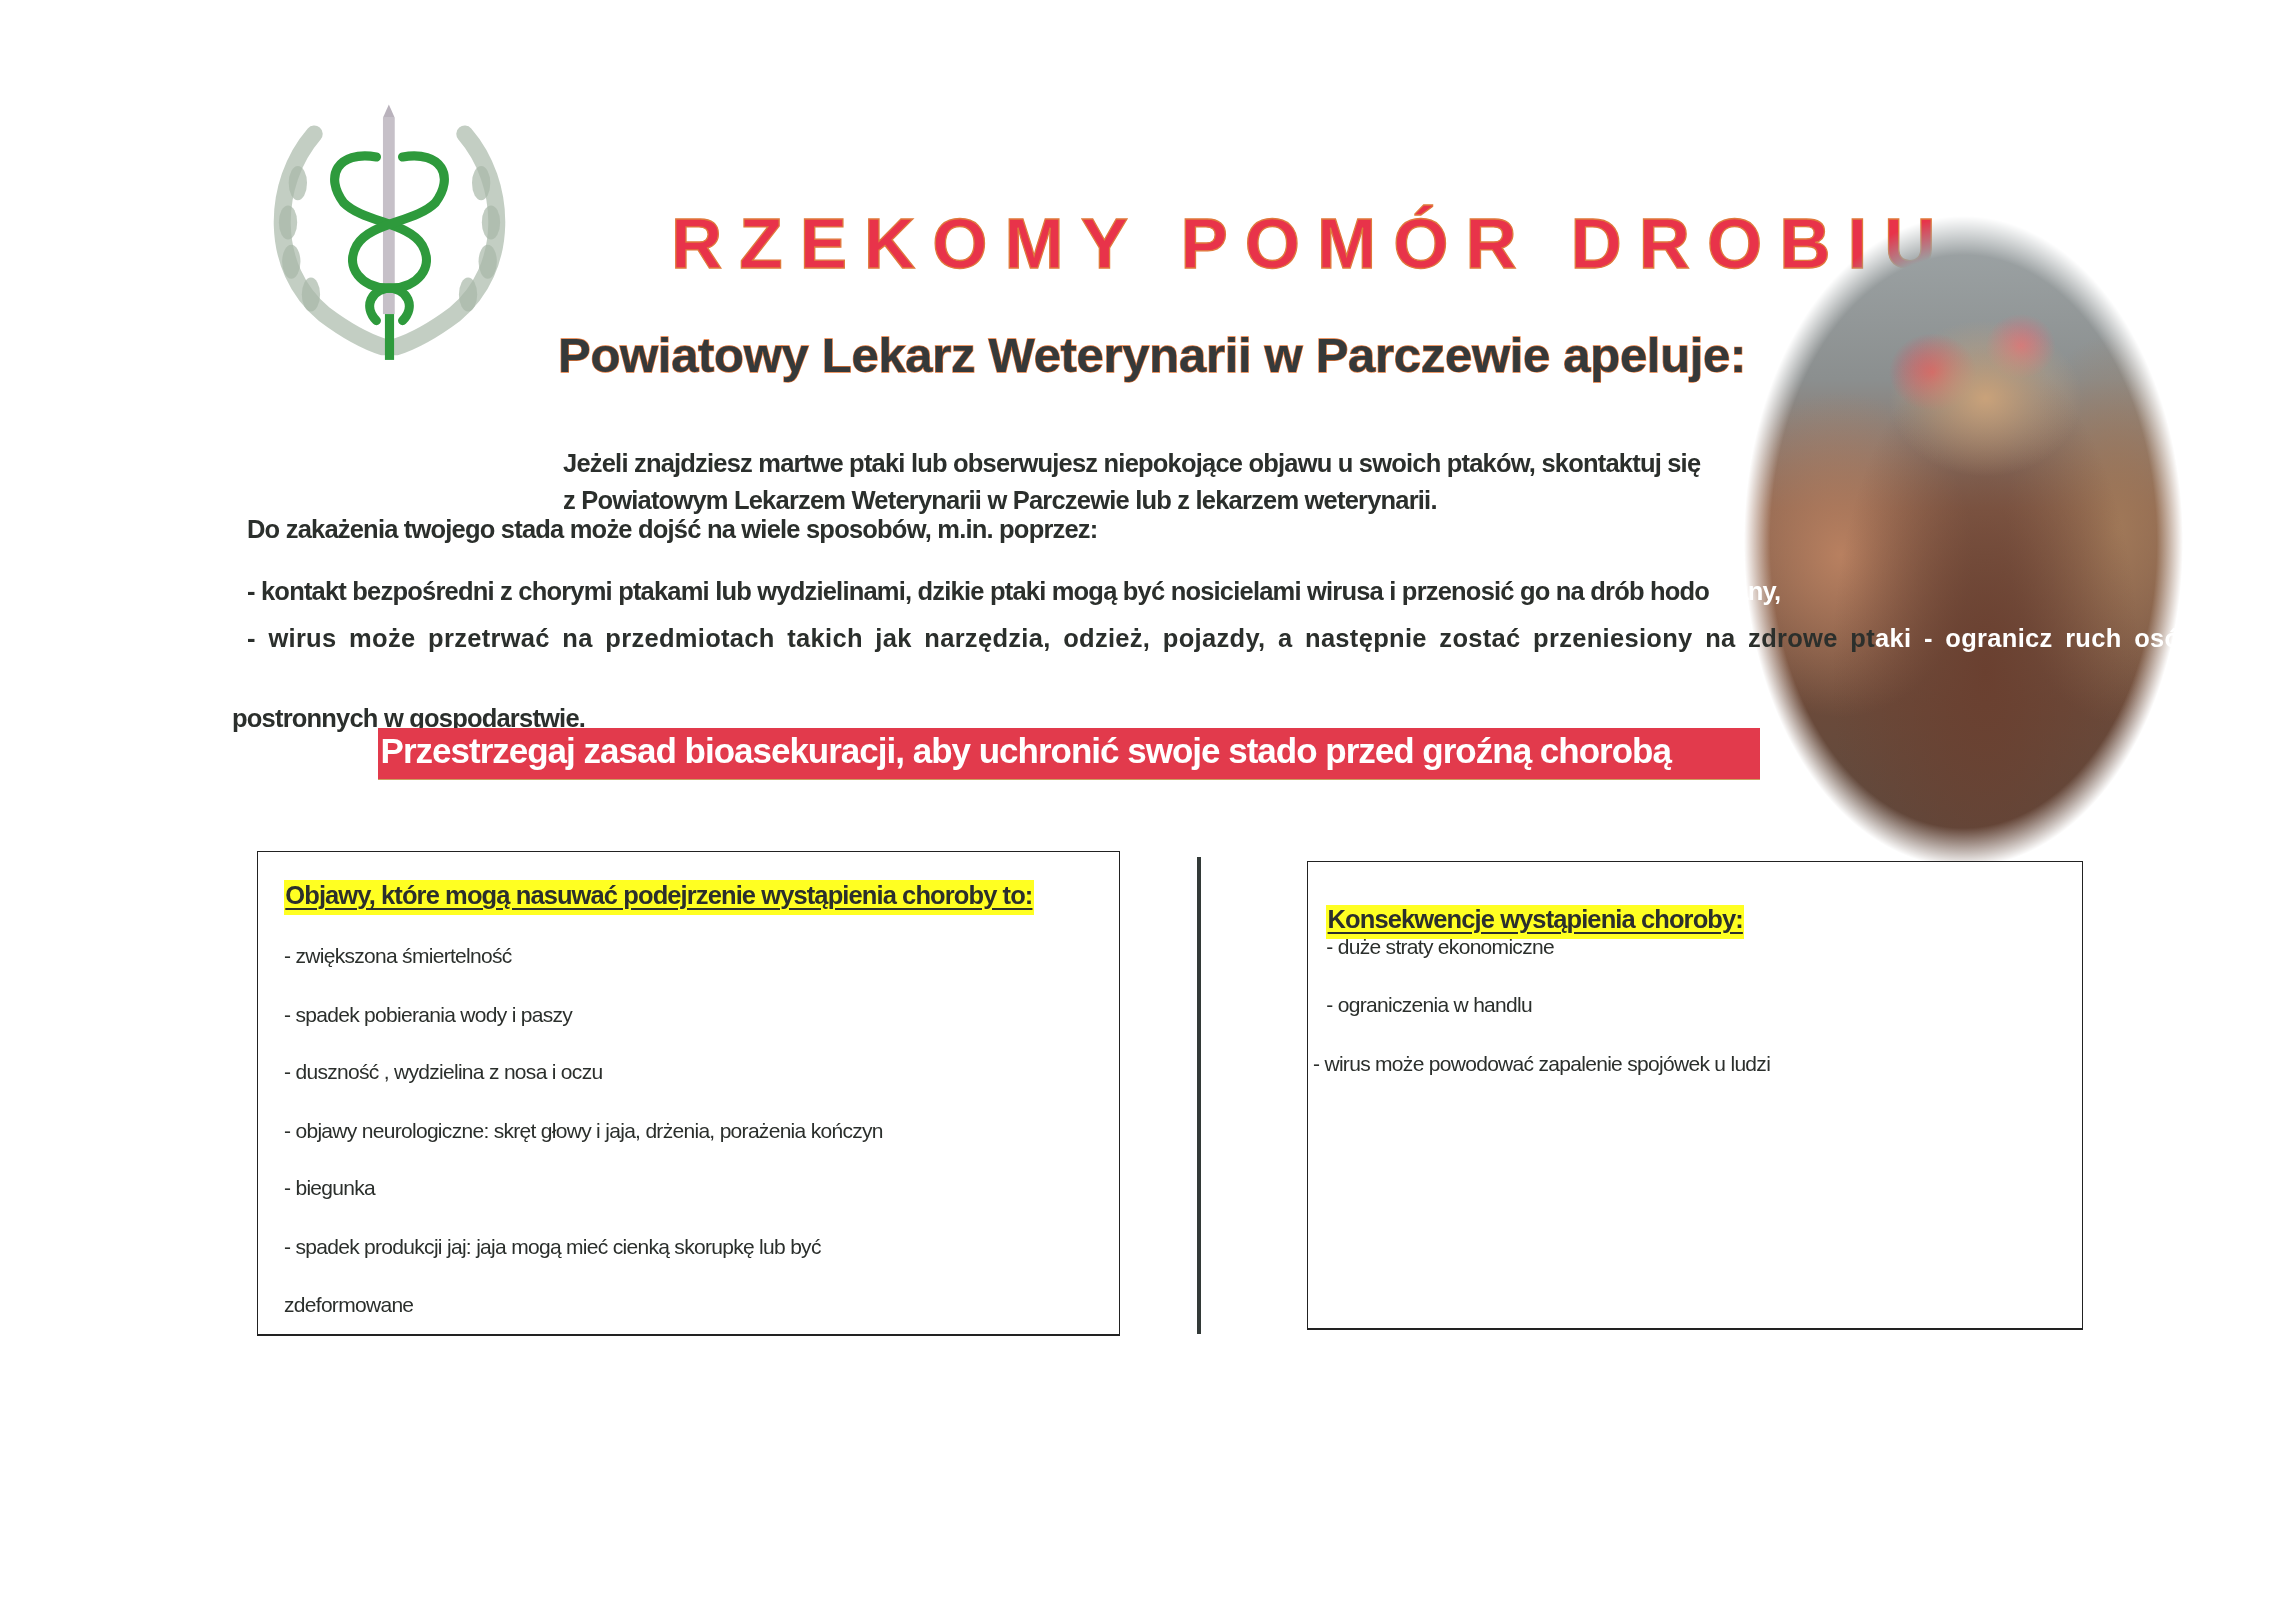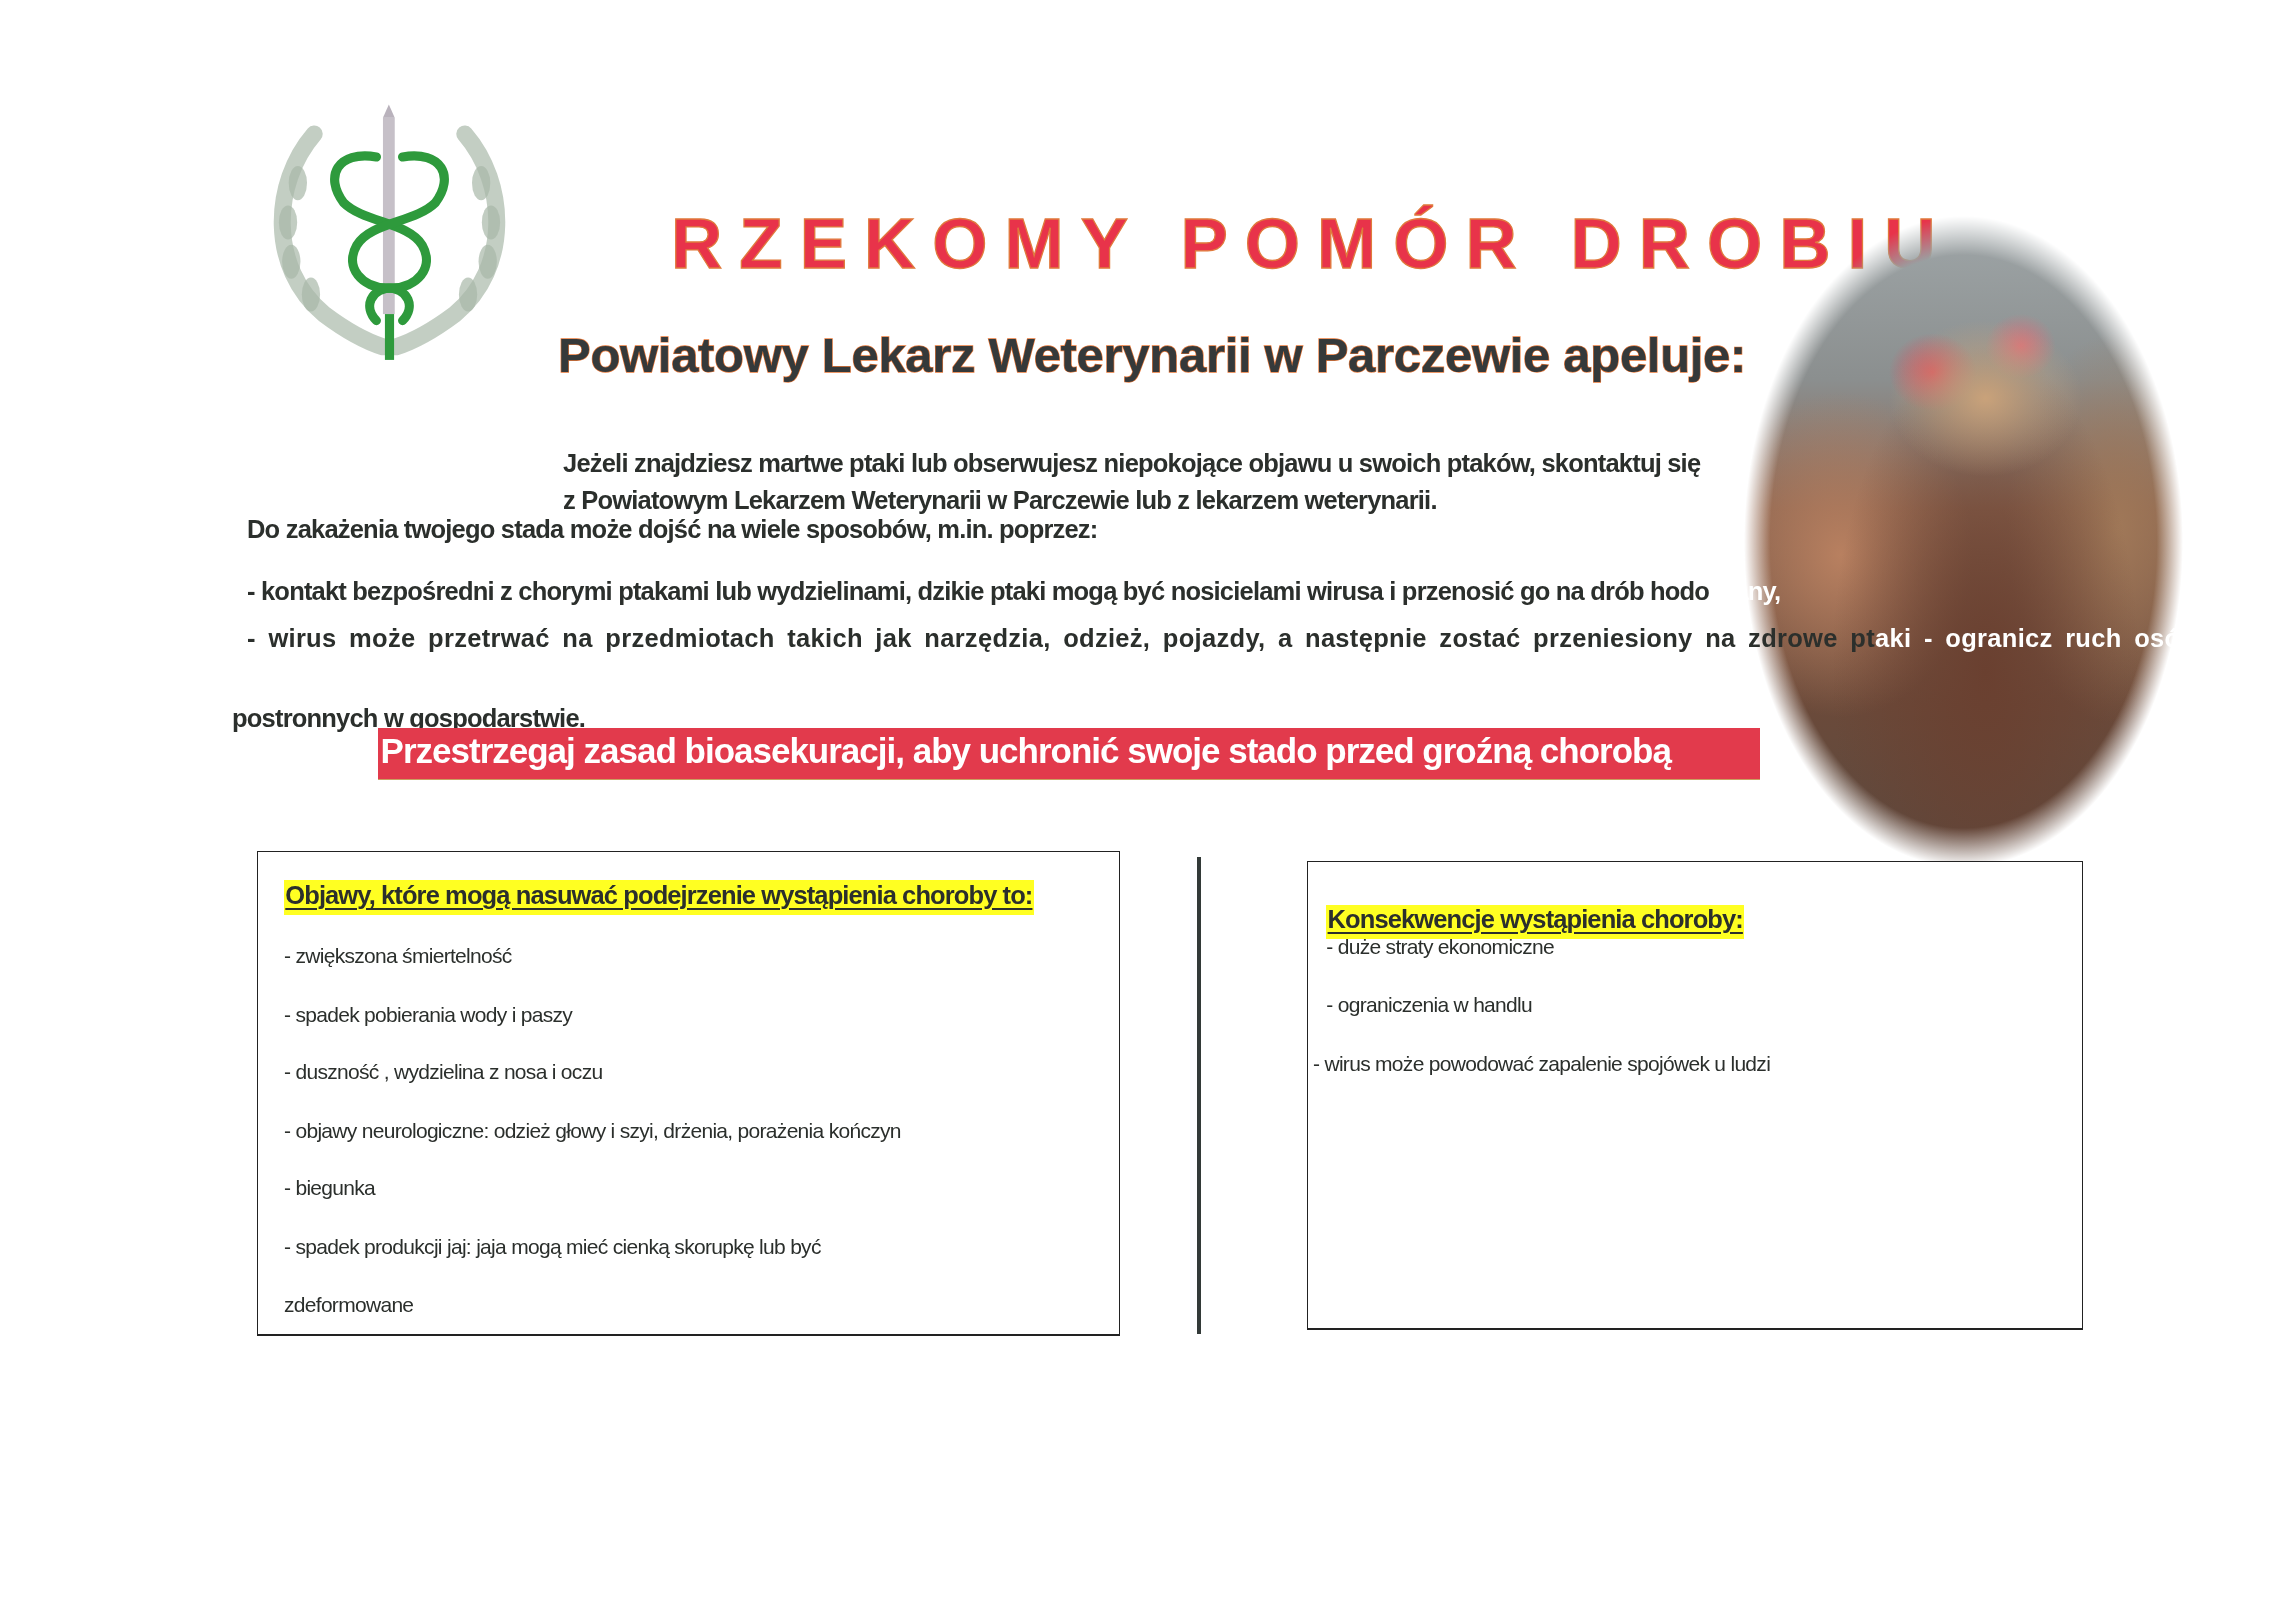--- a/index.html
+++ b/index.html
@@ -108,21 +108,21 @@
 
 <div id="banner" class="abs">
   <span>Przestrzegaj zasad bioasekuracji, aby uchronić swoje stado przed groźną chorobą</span>
 </div>
 
 <div id="box-left" class="box">
   <div class="box-head" style="left:26px; top:28px;">Objawy, które mogą nasuwać podejrzenie wystąpienia choroby to:</div>
   <div class="item" style="left:26px; top:93px;">- zwiększona śmiertelność</div>
   <div class="item" style="left:26px; top:152px;">- spadek pobierania wody i paszy</div>
   <div class="item" style="left:26px; top:209px;">- duszność , wydzielina z nosa i oczu</div>
-  <div class="item" style="left:26px; top:268px;">- objawy neurologiczne: odzież głowy i szyi, drżenia, porażenia kończyn</div>
+  <div class="item" style="left:26px; top:268px;">- objawy neurologiczne: skręt głowy i jaja, drżenia, porażenia kończyn</div>
   <div class="item" style="left:26px; top:325px;">- biegunka</div>
   <div class="item" style="left:26px; top:384px;">- spadek produkcji jaj: jaja mogą mieć cienką skorupkę lub być</div>
   <div class="item" style="left:26px; top:442px;">zdeformowane</div>
 </div>
 
 <div id="divider" class="abs"></div>
 
 <div id="box-right" class="box">
   <div class="box-head" style="left:18.3px; top:10.5px;margin-top:32px;">Konsekwencje wystąpienia choroby:</div>
   <div class="item" style="left:18.3px; top:74px;">-  duże straty ekonomiczne</div>

